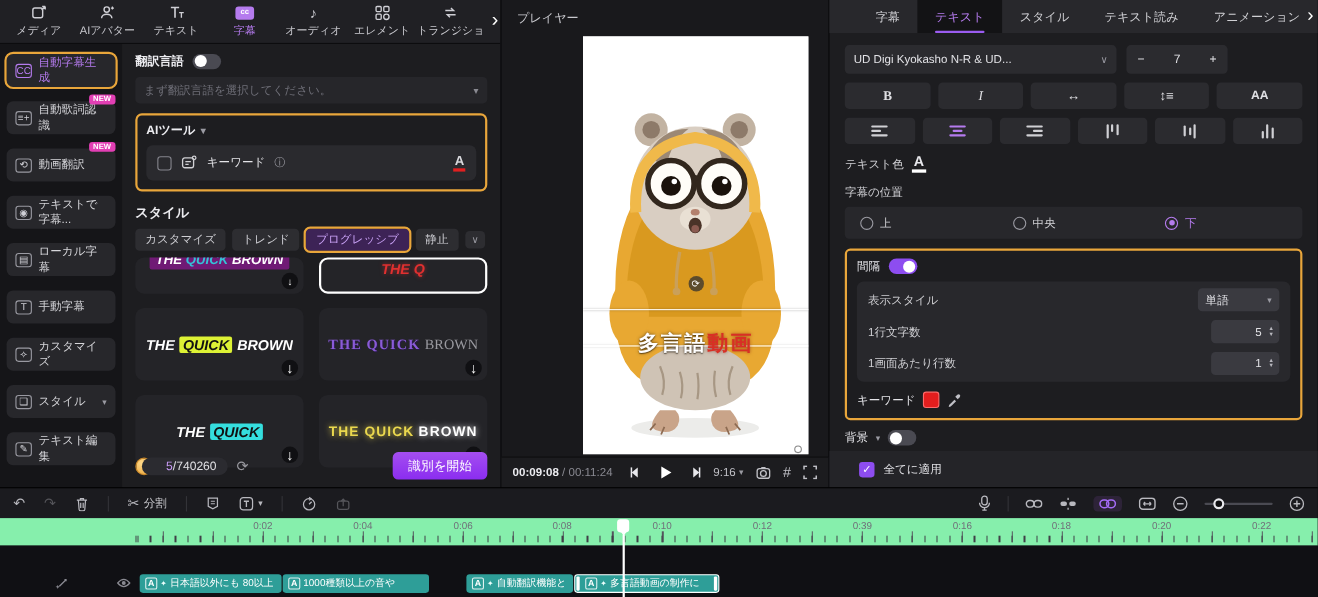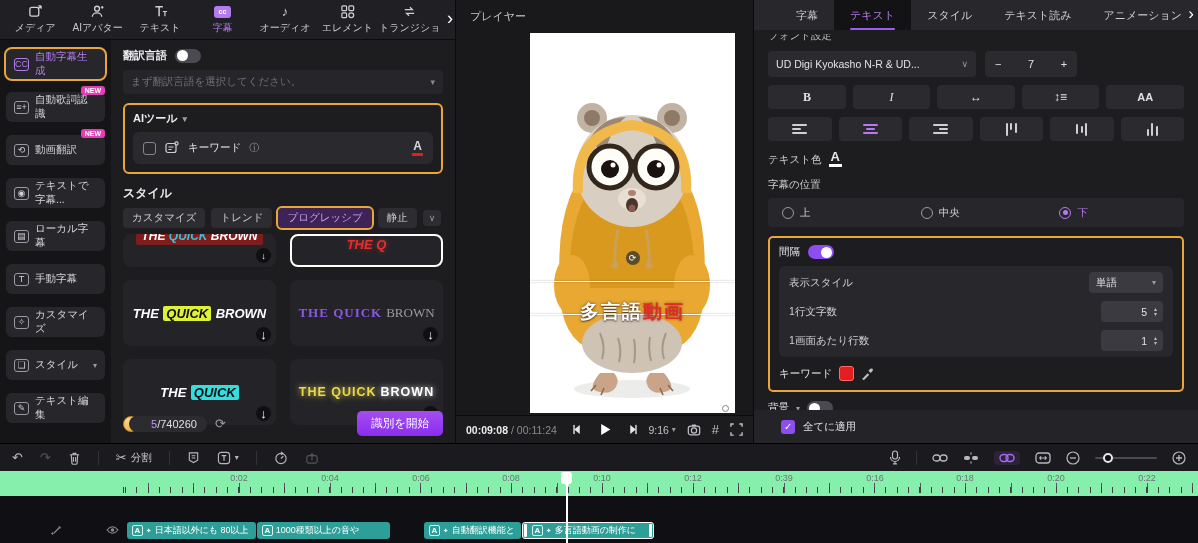--- a/index.html
+++ b/index.html
@@ -50,21 +50,21 @@
   .style-tabs { margin-top:6px; display:flex; gap:6px; align-items:center; }
   .stab { background:#2d2d31; border-radius:4px; padding:3px 9px; font-size:10.5px; color:#cfcfd4; cursor:pointer; white-space:nowrap; }
   .stab.active { background:#3d2356; color:#c9a1f5; outline:2px solid #e9a63b; }
   .stab.chev { padding:3px 6px; color:#9a9aa2; font-size:9px; }
 
   .cards { margin-top:6px; display:grid; grid-template-columns:153px 153px; gap:13px 14px; }
   .card { position:relative; background:#242428; border-radius:8px; height:66px; display:flex; align-items:center; justify-content:center; cursor:pointer; overflow:hidden; }
   .card.r1 { height:33px; align-items:flex-start; }
   .card.selected { border:2px solid #fff; }
   .dl { position:absolute; right:5px; bottom:4px; width:15px; height:15px; border-radius:50%; background:#101013; color:#fff; font-size:9px; display:flex; align-items:center; justify-content:center; }
-  .pill { background:#7f1d1d; padding:2px 5px; border-radius:2px; font-style:italic; font-weight:900; font-size:12px; color:#fff; white-space:nowrap; margin-top:-7px; }
+  .pill { background:#701a75; padding:2px 5px; border-radius:2px; font-style:italic; font-weight:900; font-size:12px; color:#fff; white-space:nowrap; margin-top:-7px; }
   .pill .q { color:#35c3d8; }
   .redtxt { font-style:italic; font-weight:900; font-size:13px; color:#e03030; margin-top:1px; text-shadow:0 0 4px rgba(224,48,48,.6); }
   .c3 span, .c5 span { font-style:italic; font-weight:900; font-size:13px; color:#fff; }
   .c3 .hl { background:#ddf235; color:#111; padding:0 3px; border-radius:2px; }
   .c5 .hl { background:#35dede; color:#111; padding:0 3px; border-radius:2px; }
   .c4 span { font-family:"Liberation Serif", serif; font-weight:bold; font-size:13px; }
   .c4 .pp { color:#8a5bd8; text-shadow:1px 1px 0 #2a1a4a; letter-spacing:1px; }
   .c4 .gg { color:#9a9aa0; font-weight:normal; margin-left:4px; }
   .c6 span { font-weight:bold; font-size:12.5px; letter-spacing:1px; }
   .c6 .yy { color:#ead84e; text-shadow:0 0 6px rgba(234,216,78,.9); }
@@ -101,21 +101,21 @@
   .right-panel { flex:1; background:#1d1d20; display:flex; flex-direction:column; }
   .rp-tabs { height:30px; background:#28282c; display:flex; align-items:stretch; padding-left:26px; gap:0; position:relative; }
   .rp-tab { display:flex; align-items:center; padding:0 16px; font-size:11px; color:#d0d0d4; cursor:pointer; position:relative; white-space:nowrap; }
   .rp-tab.active { background:#131315; color:#b57bee; }
   .rp-tab.active::after { content:""; position:absolute; left:16px; right:16px; bottom:0; height:2px; background:#9b5cf0; border-radius:1px; }
   .rp-chev { position:absolute; right:4px; top:4px; color:#fff; font-size:17px; cursor:pointer; }
   .rp-body { flex:1; padding:4px 14px 0; position:relative; }
   .cutlabel { height:10px; overflow:hidden; }
   .cutlabel div { margin-top:-5px; font-size:10.5px; color:#b8b8be; }
   .font-row { margin-top:7px; display:flex; gap:9px; }
-  .font-dd { width:208px; height:26px; background:#2b2b2f; border-radius:4px; display:flex; align-items:center; padding:0 8px; font-size:10.5px; color:#e2e2e6; cursor:pointer; }
+  .font-dd { width:247px; height:26px; background:#2b2b2f; border-radius:4px; display:flex; align-items:center; padding:0 8px; font-size:10.5px; color:#e2e2e6; cursor:pointer; }
   .font-dd .dd-arrow { margin-left:auto; color:#9a9aa2; font-size:9px; }
   .size-box { width:92px; height:26px; background:#2b2b2f; border-radius:4px; display:flex; align-items:center; justify-content:space-between; padding:0 10px; font-size:11px; color:#e2e2e6; }
   .size-box span { cursor:pointer; }
   .fmt-row { margin-top:8px; display:flex; gap:7px; }
   .fmt-btn { flex:1; height:24px; background:#2b2b2f; border-radius:4px; display:flex; align-items:center; justify-content:center; cursor:pointer; color:#e0e0e4; font-size:12px; }
   .fb-b { font-family:"Liberation Serif", serif; font-weight:bold; }
   .fb-i { font-family:"Liberation Serif", serif; font-style:italic; }
   .fb-aa { font-size:11px; font-weight:bold; }
   .bars { display:flex; flex-direction:column; gap:2px; width:15px; }
   .bars i { height:2px; background:#d0d0d4; border-radius:1px; display:block; }
@@ -486,23 +486,20 @@
     <div class="right-panel">
       <div class="rp-tabs">
         <span class="rp-tab">字幕</span>
         <span class="rp-tab active">テキスト</span>
         <span class="rp-tab">スタイル</span>
         <span class="rp-tab">テキスト読み</span>
         <span class="rp-tab">アニメーション</span>
         <span class="rp-chev">›</span>
       </div>
       <div class="rp-body">
-        <div class="cutlabel">
-            <div>フォント設定</div>
-          </div>
         <div class="font-row">
           <div class="font-dd">
             <span>UD Digi Kyokasho N-R &amp; UD...</span>
             <span class="dd-arrow">∨</span>
           </div>
           <div class="size-box">
             <span>−</span>
             <span>7</span>
             <span>+</span>
           </div>

